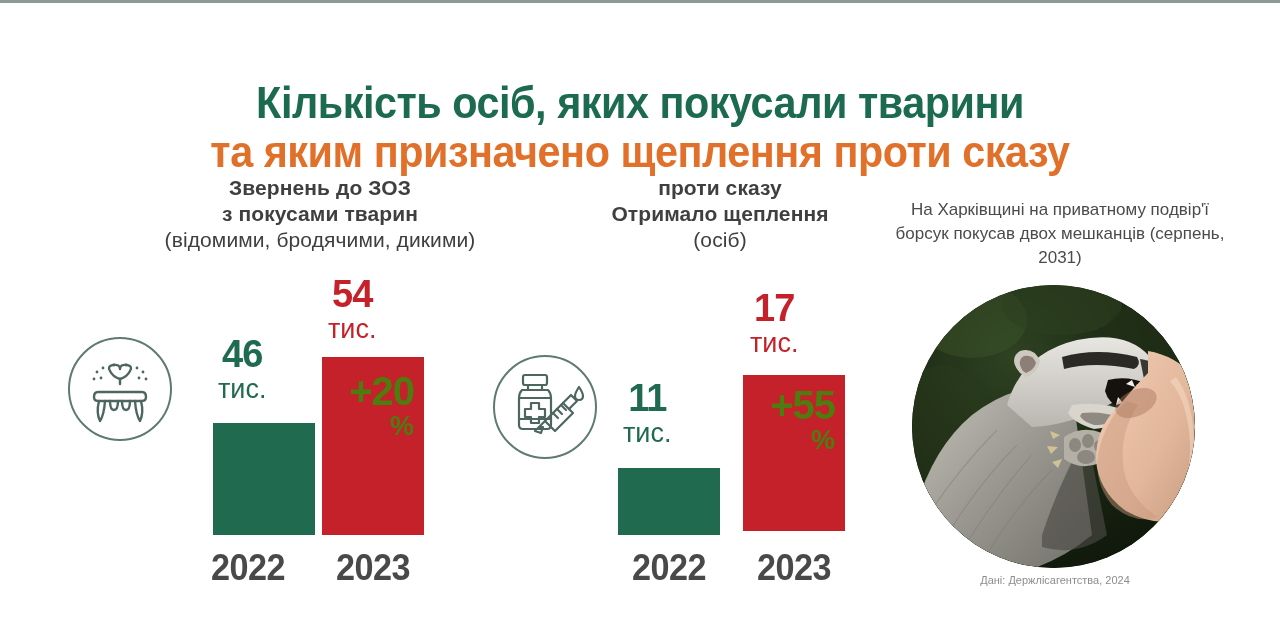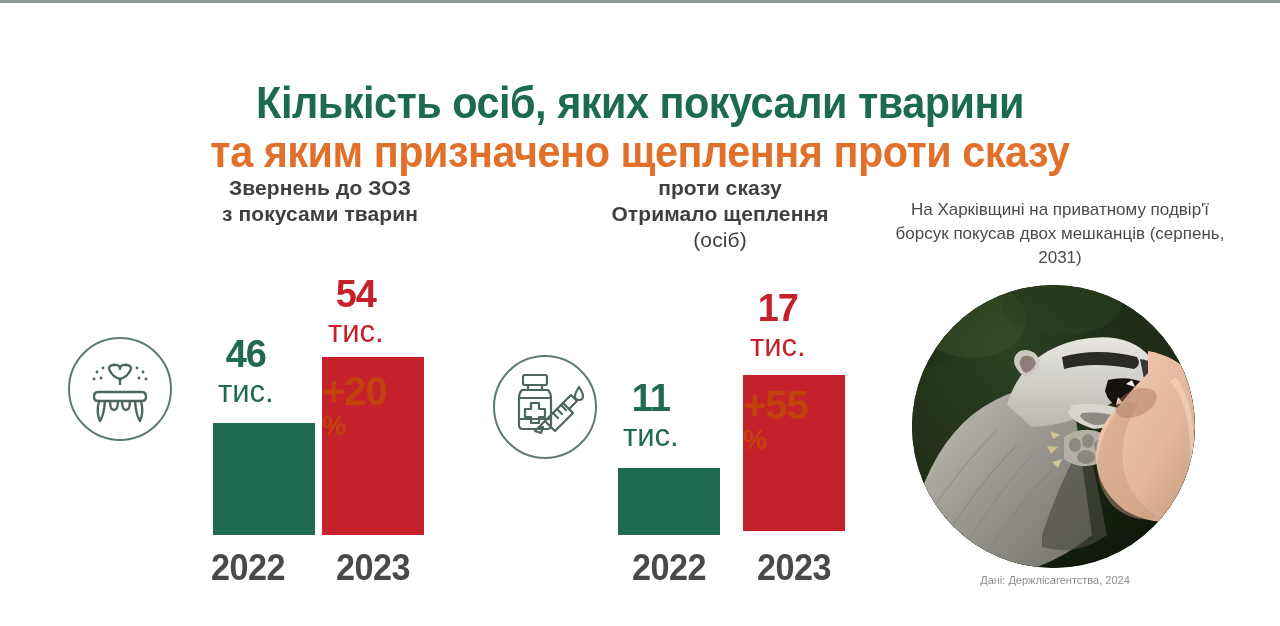--- a/index.html
+++ b/index.html
@@ -75,32 +75,32 @@
   }
   .val-num {
     display:block;
     font-weight:bold;
     font-size:38px;
     letter-spacing:-1px;
   }
   .val-unit {
     display:block;
     font-weight:normal;
-    font-size:31px;
+    font-size:27px;
     margin-top:3px;
     letter-spacing:0px;
   }
   .green-txt .val-num, .green-txt .val-unit { color:#206a50; }
   .red-txt   .val-num { color:#c4212a; }
   .red-txt   .val-unit { color:#c4212a; }
 
   .delta {
     position:absolute;
-    color:#c2410c;
-    text-align:left;
+    color:#4d7c0f;
+    text-align:right;
     line-height:1;
   }
   .delta .dnum {
     display:block;
     font-weight:bold;
     font-size:40px;
     letter-spacing:-1px;
   }
   .delta .dpct {
     display:block;
@@ -139,20 +139,21 @@
 <div class="topline"></div>
 
 <div class="title-block">
   <div class="title-line l1">Кількість осіб, яких покусали тварини</div>
   <div class="title-line l2">та яким призначено щеплення проти сказу</div>
 </div>
 
 <div class="panel-head" id="head1">
   <div class="bold">Звернень до ЗОЗ</div>
   <div class="bold">з покусами тварин</div>
+  <div class="reg">(відомими, бродячими, дикими)</div>
 </div>
 
 <div class="panel-head" id="head2">
   <div class="bold">проти сказу</div>
   <div class="bold">Отримало щеплення</div>
   <div class="reg">(осіб)</div>
 </div>
 
 <div class="photo-caption">На Харківщині на приватному подвір'ї борсук покусав двох мешканців (серпень, 2031)</div>
 

